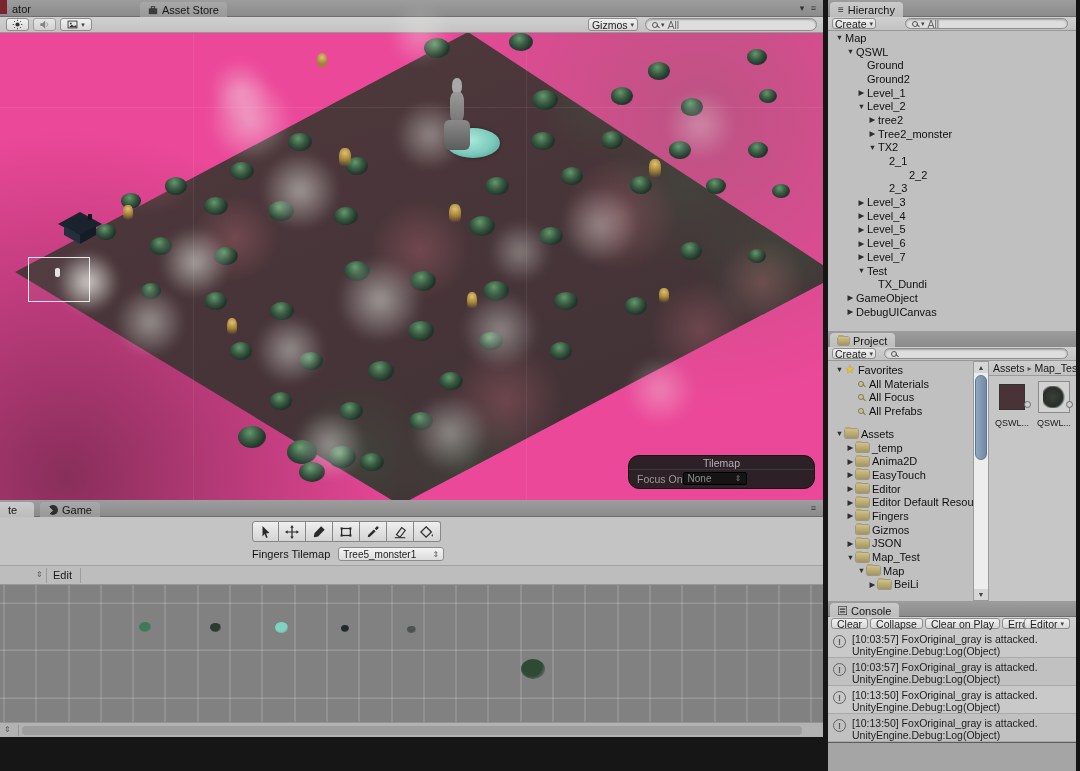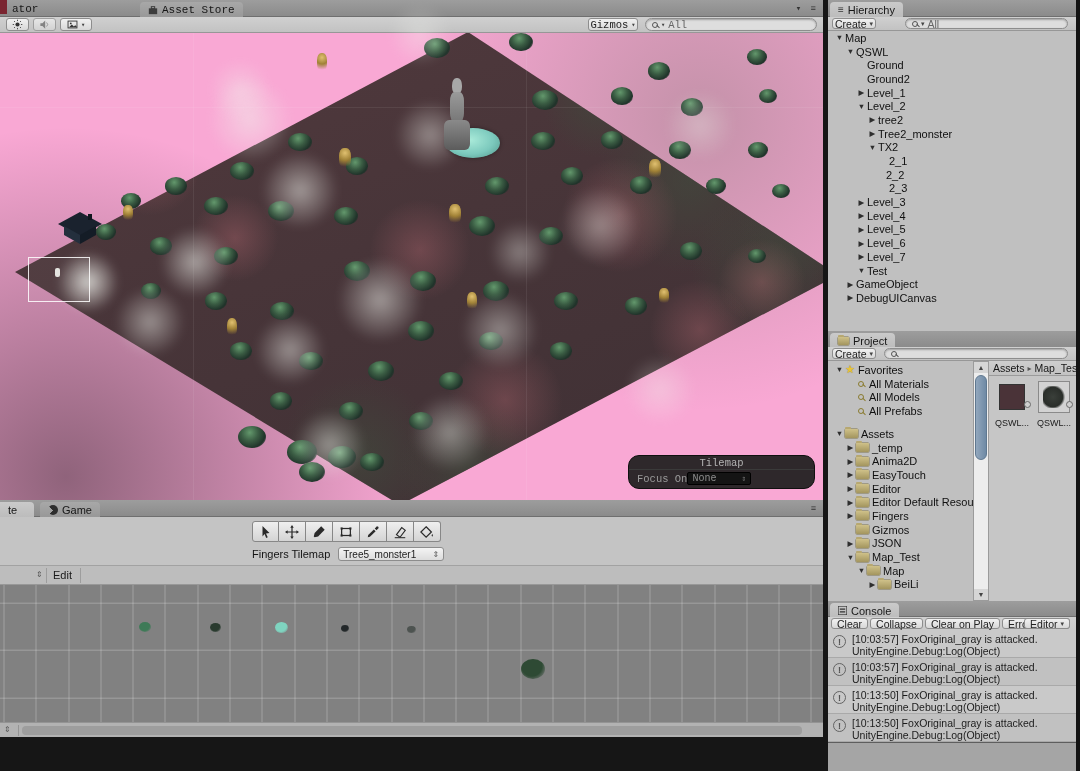--- a/index.html
+++ b/index.html
@@ -61,21 +61,21 @@
   .thumb{position:absolute;width:30px;height:30px;}
   .thumblabel{position:absolute;font-size:9px;color:#1a1a1a;}
   .expcircle{position:absolute;right:-4px;bottom:4px;width:7px;height:7px;border-radius:50%;
              background:#cfcfcf;border:1px solid #6a6a6a;}
 </style>
 </head>
 <body>
 
 <div id="root">
 
-  <div class="panel" style="left:0;top:0;width:823px;height:500px;background:#f9a8d4;font-family:Liberation Mono, monospace;">
+  <div class="panel" style="left:0;top:0;width:823px;height:500px;background:#ec4899;">
     <div class="tabstrip">
       <div style="position:absolute;left:0;top:0;width:7px;height:14px;background:#7a2430;"></div>
       <span style="position:absolute;left:12px;top:3px;font-size:11px;color:#161616;">ator</span>
       <div class="tab inactive" style="left:140px;">
         <svg width="10" height="10" viewBox="0 0 12 12">
             <rect x="1" y="4" width="10" height="7" fill="#3c3c3c"></rect>
             <rect x="4" y="2" width="4" height="2.4" fill="none" stroke="#3c3c3c" stroke-width="1.2"></rect>
           </svg>
         <span>Asset Store</span>
       </div>
@@ -383,21 +383,21 @@
           <span>Tree2_monster</span>
         </div>
         <div class="trow" style="padding-left: 39px;">
           <span class="arr">▼</span>
           <span>TX2</span>
         </div>
         <div class="trow" style="padding-left: 50px;">
           <span class="arr"></span>
           <span>2_1</span>
         </div>
-        <div class="trow" style="padding-left: 47px;">
+        <div class="trow" style="padding-left: 70px;">
           <span class="arr"></span>
           <span>2_2</span>
         </div>
         <div class="trow" style="padding-left: 50px;">
           <span class="arr"></span>
           <span>2_3</span>
         </div>
         <div class="trow" style="padding-left: 28px;">
           <span class="arr">▶</span>
           <span>Level_3</span>
@@ -414,20 +414,24 @@
           <span class="arr">▶</span>
           <span>Level_6</span>
         </div>
         <div class="trow" style="padding-left: 28px;">
           <span class="arr">▶</span>
           <span>Level_7</span>
         </div>
         <div class="trow" style="padding-left: 28px;">
           <span class="arr">▼</span>
           <span>Test</span>
+        </div>
+        <div class="trow" style="padding-left: 39px;">
+          <span class="arr"></span>
+          <span>TX_Dundi</span>
         </div>
         <div class="trow" style="padding-left: 17px;">
           <span class="arr">▶</span>
           <span>GameObject</span>
         </div>
         <div class="trow" style="padding-left: 17px;">
           <span class="arr">▶</span>
           <span>DebugUICanvas</span>
         </div>
       </div>
@@ -456,21 +460,21 @@
           <span>Favorites</span>
         </div>
         <div class="trow" style="padding-left: 17px;">
           <span class="arr"></span>
           <span class="mag magy"></span>
           <span>All Materials</span>
         </div>
         <div class="trow" style="padding-left: 17px;">
           <span class="arr"></span>
           <span class="mag magy"></span>
-          <span>All Models</span>
+          <span>All Focus</span>
         </div>
         <div class="trow" style="padding-left: 17px;">
           <span class="arr"></span>
           <span class="mag magy"></span>
           <span>All Prefabs</span>
         </div>
       </div>
     <div id="project-tree" style="position:absolute;left:0;top:96px;width:145px;overflow:hidden;height:174px;">
         <div class="trow" style="padding-left: 6px;">
           <span class="arr">▼</span>

